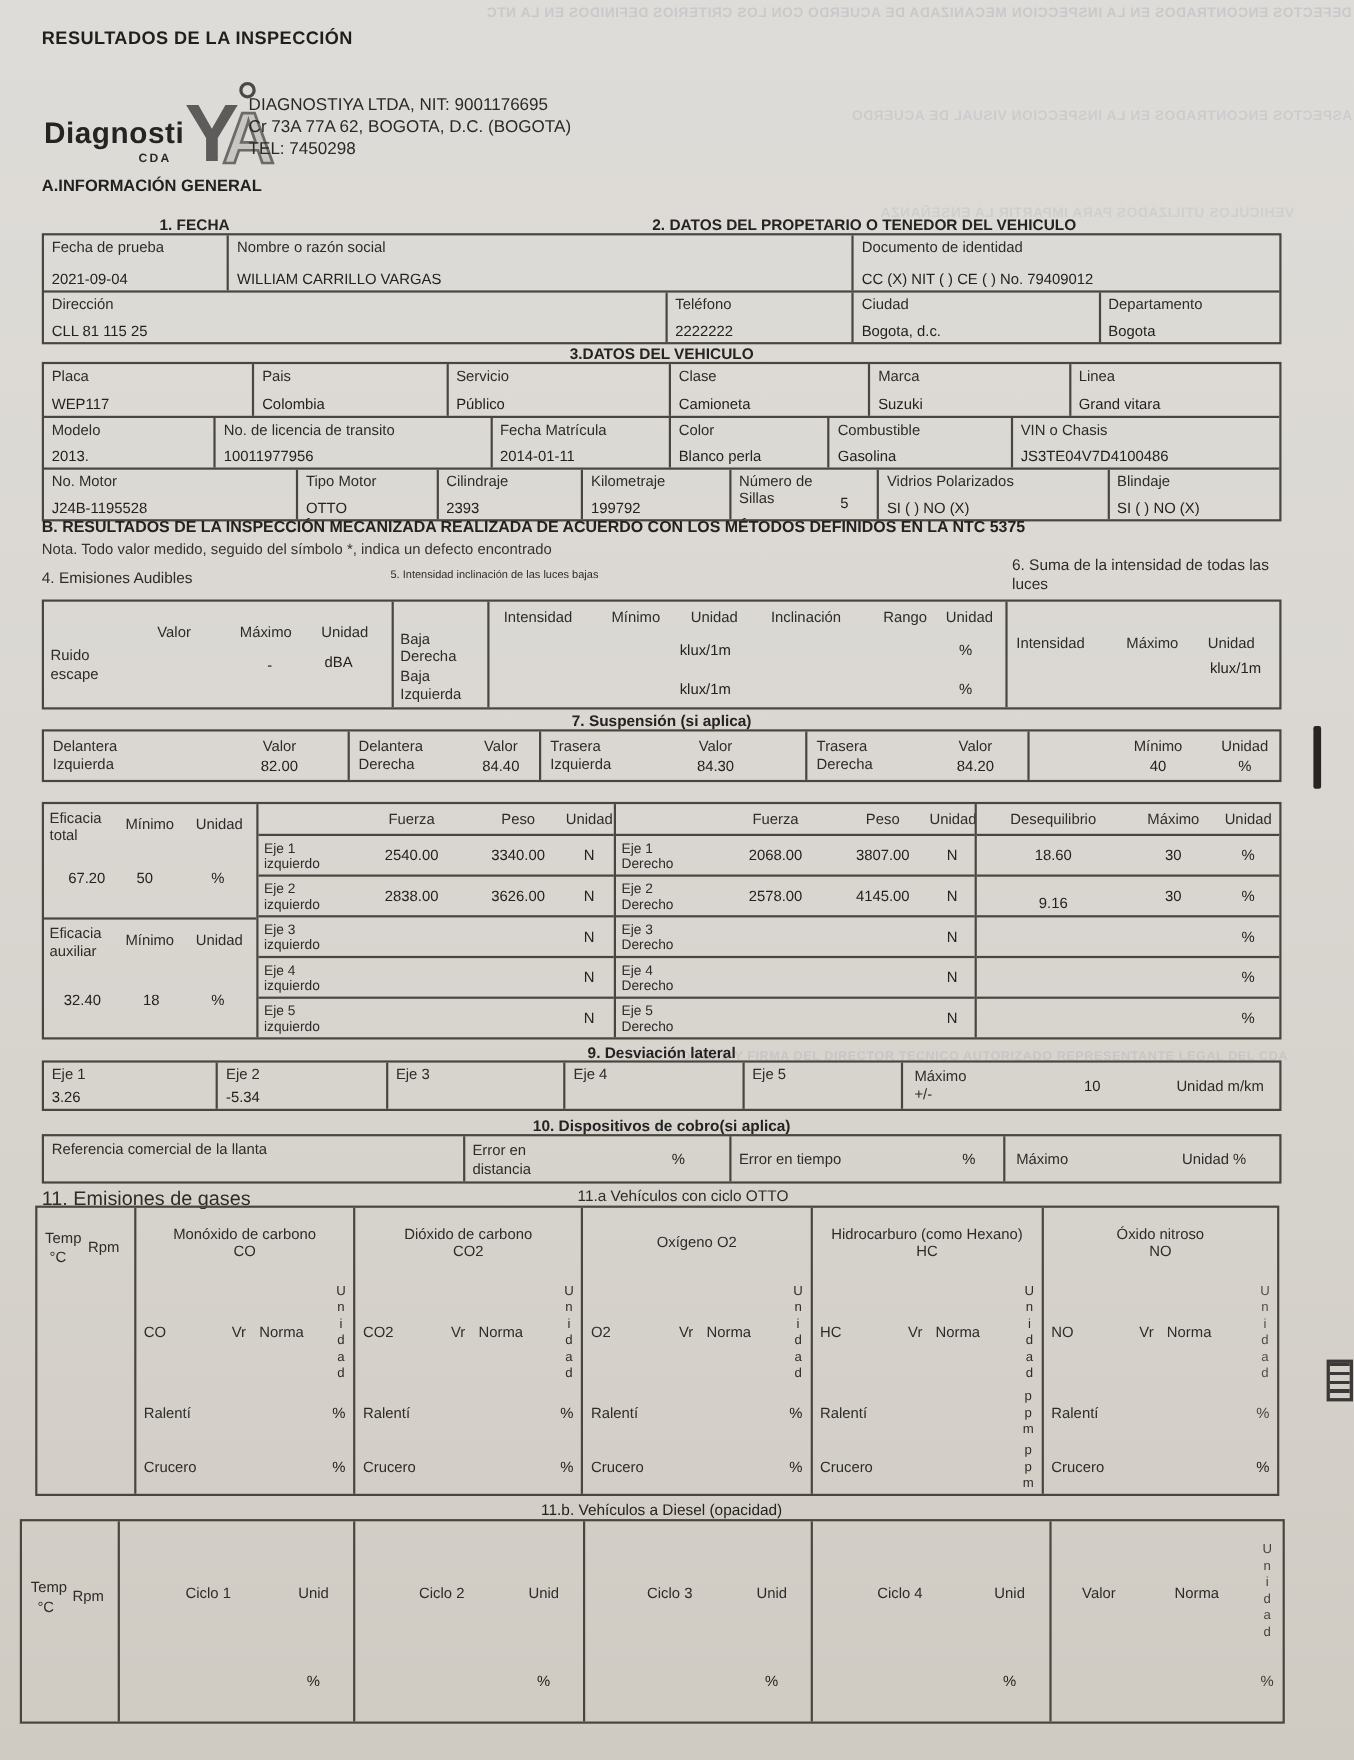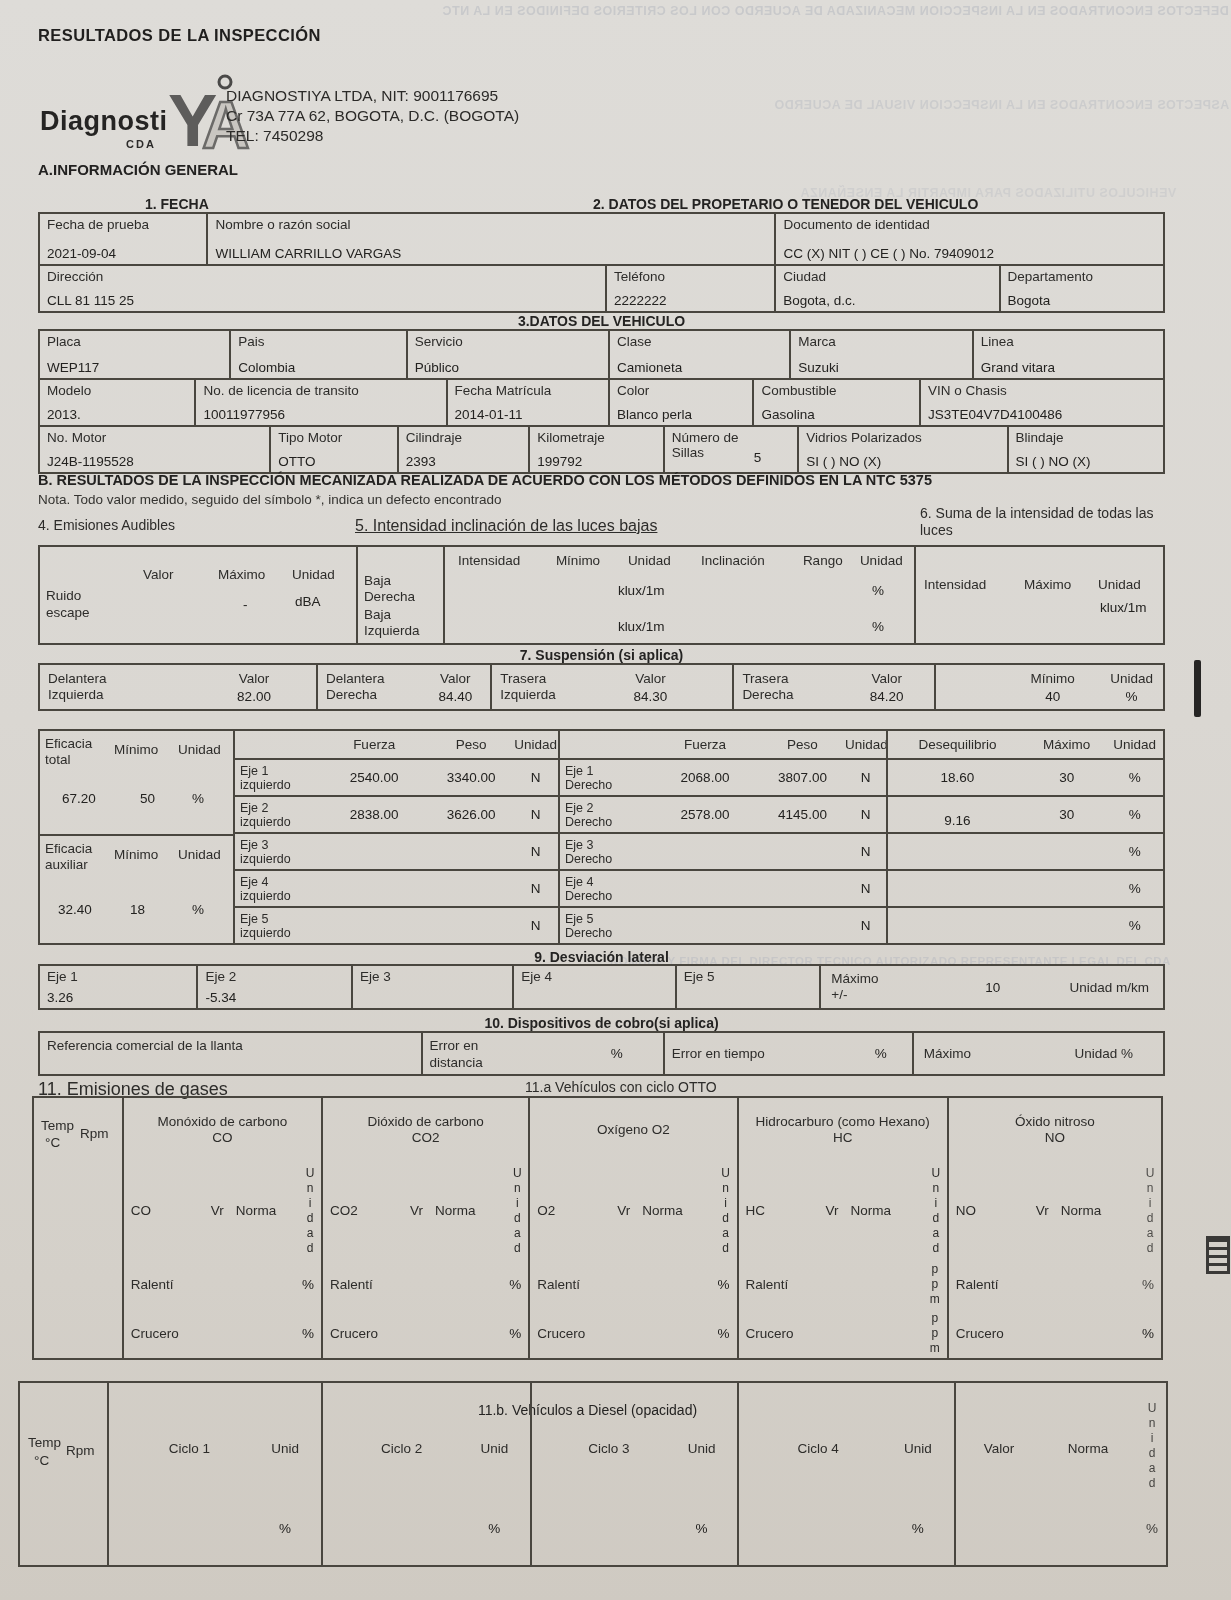--- a/index.html
+++ b/index.html
@@ -165,40 +165,40 @@
           <span class="val">OTTO</span>
         </div>
       <div class="tcell" style="width:132px;">
           <span class="lbl">Cilindraje</span>
           <span class="val">2393</span>
         </div>
       <div class="tcell" style="width:135px;">
           <span class="lbl">Kilometraje</span>
           <span class="val">199792</span>
         </div>
-      <div class="tcell" style="width:135px;flex-direction:row;justify-content:flex-start;align-items:flex-end;gap:0;">
+      <div class="tcell" style="width:135px;flex-direction:row;justify-content:flex-start;align-items:flex-end;gap:10px;">
         <span class="lbl" style="width:82px;display:inline-block;align-self:flex-start;">Número de Sillas</span>
         <span class="val" style="margin-bottom:4px;">5</span>
       </div>
       <div class="tcell" style="width:210px;">
           <span class="lbl">Vidrios Polarizados</span>
           <span class="val">SI ( ) NO (X)</span>
         </div>
       <div class="tcell" style="width:157px;">
           <span class="lbl">Blindaje</span>
           <span class="val">SI ( ) NO (X)</span>
         </div>
     </div>
   </div>
 
   <div class="abs bold" style="left:38px;top:472px;font-size:14.5px;color:#232221;">B. RESULTADOS DE LA INSPECCIÓN MECANIZADA REALIZADA DE ACUERDO CON LOS MÉTODOS DEFINIDOS EN LA NTC 5375</div>
   <div class="abs" style="left:38px;top:492px;font-size:13.5px;color:#343330;">Nota. Todo valor medido, seguido del símbolo *, indica un defecto encontrado</div>
 
   <div class="abs lbl" style="left:38px;top:517px;font-size:14px;">4. Emisiones Audibles</div>
-  <div class="abs lbl" style="left:355px;top:517px;font-size:16px;text-decoration:underline;">5. Intensidad inclinación de las luces bajas</div>
+  <div class="abs lbl" style="left:355px;top:517px;font-size:10px;">5. Intensidad inclinación de las luces bajas</div>
   <div class="abs lbl" style="left:920px;top:505px;font-size:14px;width:240px;line-height:17px;">6. Suma de la intensidad de todas las luces</div>
 
   <div class="tbl" style="left:38px;top:545px;width:1127px;height:100px;display:flex;">
     <div class="col" style="width:317px;">
       <span class="abs lbl" style="left:103px;top:20px;">Valor</span>
       <span class="abs lbl" style="left:178px;top:20px;">Máximo</span>
       <span class="abs lbl" style="left:252px;top:20px;">Unidad</span>
       <span class="abs lbl" style="left:6px;top:40px;width:62px;line-height:17px;">Ruido escape</span>
       <span class="abs val" style="left:203px;top:50px;">-</span>
       <span class="abs val" style="left:255px;top:47px;">dBA</span>
@@ -283,21 +283,21 @@
   </div>
 
   <div class="tbl" style="left:38px;top:729px;width:1127px;height:216px;display:flex;">
 
     <div class="col" style="width:197px;">
       <div style="height:105px;position:relative;border-bottom:2px solid #49463f;box-sizing:border-box;">
         <span class="abs lbl" style="left:5px;top:5px;line-height:16px;width:60px;"><span>Eficacia</span><br><span>total</span></span>
         <span class="abs lbl" style="left:74px;top:11px;">Mínimo</span>
         <span class="abs lbl" style="left:138px;top:11px;">Unidad</span>
         <span class="abs val" style="left:22px;top:60px;">67.20</span>
-        <span class="abs val" style="left:100px;top:60px;">50</span>
+        <span class="abs val" style="left:84px;top:60px;">50</span>
         <span class="abs val" style="left:152px;top:60px;">%</span>
       </div>
       <div style="height:109px;position:relative;">
         <span class="abs lbl" style="left:5px;top:5px;line-height:16px;width:62px;"><span>Eficacia</span><br><span>auxiliar</span></span>
         <span class="abs lbl" style="left:74px;top:11px;">Mínimo</span>
         <span class="abs lbl" style="left:138px;top:11px;">Unidad</span>
         <span class="abs val" style="left:18px;top:66px;">32.40</span>
         <span class="abs val" style="left:90px;top:66px;">18</span>
         <span class="abs val" style="left:152px;top:66px;">%</span>
       </div>
@@ -575,21 +575,21 @@
           <span class="lbl">Ralentí</span>
           <span class="val" style="padding-right:7px;opacity:.8;">%</span>
         </div>
       <div class="gas-row">
           <span class="lbl">Crucero</span>
           <span class="val" style="padding-right:7px;">%</span>
         </div>
     </div>
   </div>
 
-  <div class="abs sect-title center" style="left:24px;top:1364px;width:1127px;font-weight:normal;font-size:14px;margin-top:38px;">11.b. Vehículos a Diesel (opacidad)</div>
+  <div class="abs sect-title center" style="left:38px;top:1364px;width:1127px;font-weight:normal;font-size:14px;">11.b. Vehículos a Diesel (opacidad)</div>
   <div class="tbl" style="left:18px;top:1381px;width:1150px;height:186px;display:flex;">
     <div class="col" style="width:87px;">
       <span class="abs lbl" style="left:8px;top:52px;">Temp</span>
       <span class="abs lbl" style="left:14px;top:70px;">°C</span>
       <span class="abs lbl" style="left:46px;top:60px;">Rpm</span>
     </div>
     <div class="col" style="width:215px;">
       <span class="abs lbl" style="left:60px;top:58px;">Ciclo 1</span>
       <span class="abs lbl" style="right:22px;top:58px;">Unid</span>
       <span class="abs val" style="right:30px;top:138px;">%</span>

